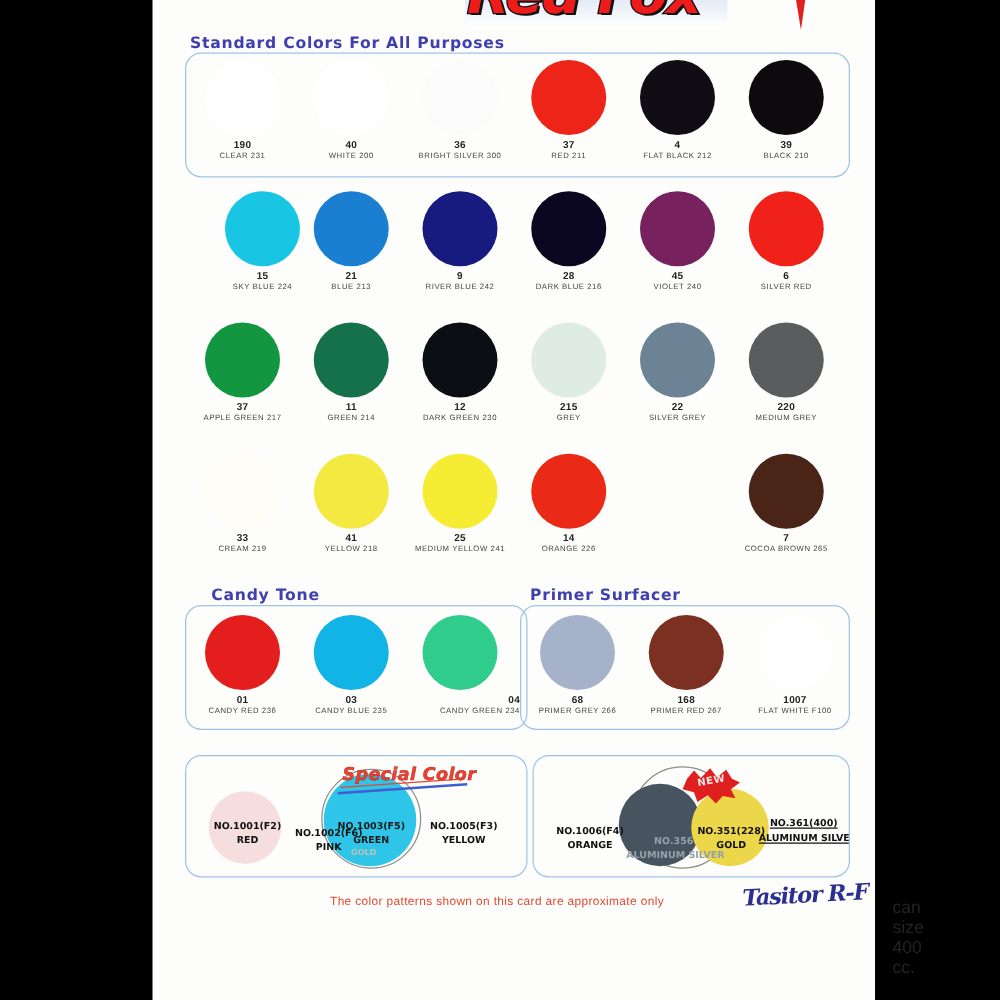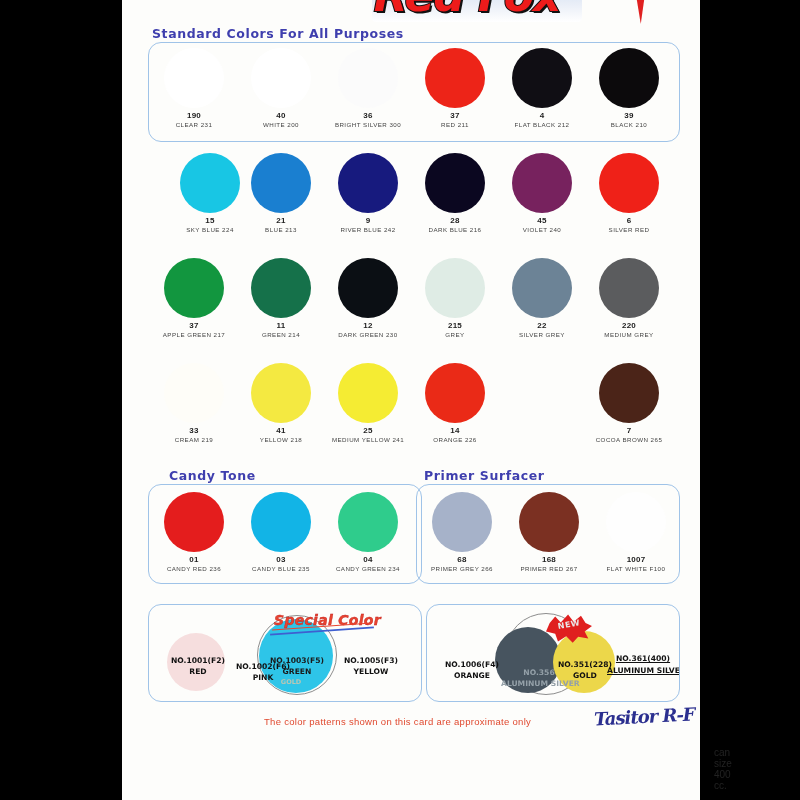--- a/index.html
+++ b/index.html
@@ -75,21 +75,21 @@
     font-family:"DejaVu Sans",sans-serif;font-weight:bold;font-size:8px;
     color:#e8e8e8;letter-spacing:.5px;transform:rotate(-10deg);
   }
   
   #footer-note{
     position:absolute;left:142px;top:716px;font-family:"Liberation Sans",sans-serif;
     font-size:9.5px;color:#e0492f;letter-spacing:.3px;
   }
   #can-size{
     position:absolute;left:592px;top:717px;font-family:"Liberation Sans",sans-serif;
-    font-size:10px;color:#222;margin-top:30px;
+    font-size:14px;color:#222;
   }
   #handwriting{
     position:absolute;left:472px;top:706px;
     font-family:"DejaVu Serif",serif;font-style:italic;font-weight:bold;
     font-size:18px;color:#2b2f8f;transform:rotate(-3deg);letter-spacing:-1px;
   }
 </style>
 </head>
 <body>
 
@@ -228,21 +228,21 @@
       <div class="cell" style="left: 24px; top: 492px;">
         <div class="dot" style="background: rgb(228, 29, 29);"></div>
         <div class="code">01</div>
         <div class="name">CANDY RED 236</div>
       </div>
       <div class="cell" style="left: 111px; top: 492px;">
         <div class="dot" style="background: rgb(18, 180, 230);"></div>
         <div class="code">03</div>
         <div class="name">CANDY BLUE 235</div>
       </div>
-      <div class="cell" style="left: 198px; top: 492px;">
+      <div class="cell" style="left: 198px; top: 492px; text-align: right;">
         <div class="dot" style="background: rgb(47, 204, 140);"></div>
         <div class="code">04</div>
         <div class="name">CANDY GREEN 234</div>
       </div>
     </div>
 
   <div class="sec-title" style="left:302px;top:468px;">Primer Surfacer</div>
   <div class="panel" style="left:294px;top:484px;width:262px;height:98px;"></div>
   <div id="primer-grid" style="position: absolute; left: 0px; top: 0px;">
       <div class="cell" style="left: 292px; top: 492px;">

